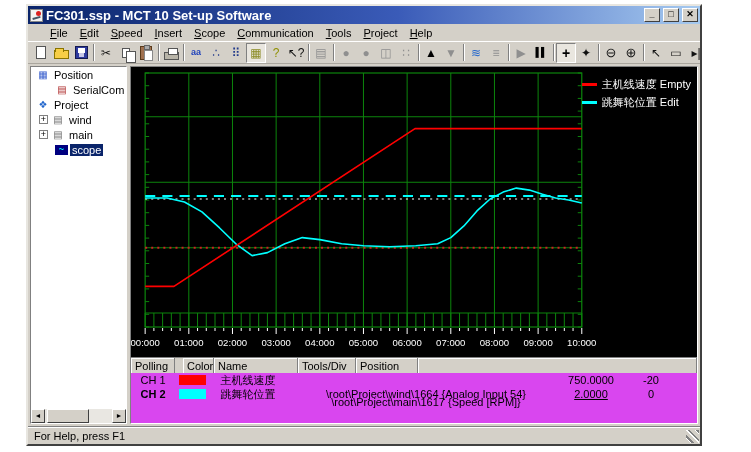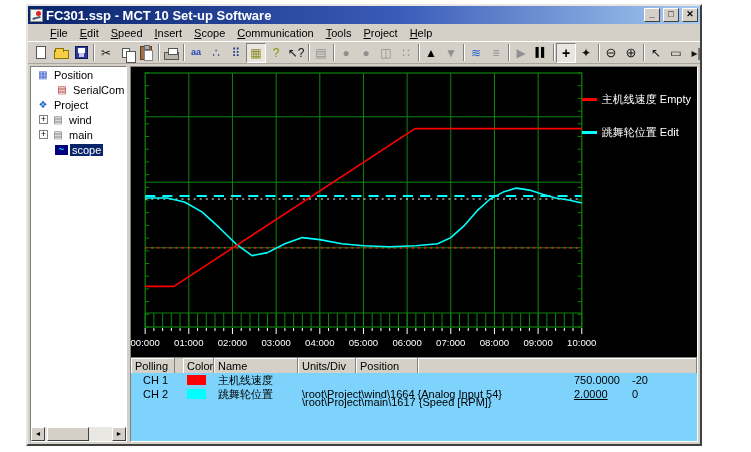--- a/index.html
+++ b/index.html
@@ -58,29 +58,29 @@
   .hscroll{position:absolute;left:0;right:0;bottom:0;height:14px;background:#e9e7e2;}
   .sbtn{position:absolute;top:0;width:14px;height:14px;background:#d4d0c8;border:1px solid;
     border-color:#fff #404040 #404040 #fff;font-size:7px;line-height:12px;text-align:center;color:#000;}
   .sthumb{position:absolute;left:16px;top:0;width:42px;height:14px;background:#d4d0c8;border:1px solid;
     border-color:#fff #404040 #404040 #fff;}
   .rightpane{flex:1;border:1px solid;border-color:#808080 #fff #fff #808080;background:#fff;
     display:flex;flex-direction:column;min-width:0;overflow:hidden;}
   .chart{height:290px;background:#000;position:relative;flex-shrink:0;}
   .chart svg{display:block;width:100%;height:290px;}
   .legend{position:absolute;top:10px;right:6px;display:flex;flex-direction:column;gap:3px;}
-  .lrow{display:flex;align-items:center;gap:5px;color:#fff;font-size:11px;white-space:nowrap;margin-top:15px;}
+  .lrow{display:flex;align-items:center;gap:5px;color:#fff;font-size:11px;white-space:nowrap;}
   .lswatch{width:15px;height:3px;flex-shrink:0;}
   
-  .table{flex:1;background:#7dd3fc;display:flex;flex-direction:column;font-size:11px;border-top:1px solid #808080;overflow:hidden;}
+  .table{flex:1;background:#d946ef;display:flex;flex-direction:column;font-size:11px;border-top:1px solid #808080;overflow:hidden;}
   .thead{display:flex;background:#d4d0c8;height:15px;flex-shrink:0;}
   .th{border-right:1px solid #808080;box-shadow:inset 1px 1px 0 #fff;padding:0 4px;display:flex;
     align-items:center;white-space:nowrap;overflow:hidden;flex-shrink:0;}
   .trow2{display:flex;height:14px;align-items:center;}
-  .td{padding:0 12px;white-space:nowrap;overflow:hidden;flex-shrink:0;}
+  .td{padding:0 4px;white-space:nowrap;overflow:hidden;flex-shrink:0;text-align:center;}
   .swatch{width:30px;height:10px;}
   
   .statusbar{height:18px;border-top:1px solid #808080;box-shadow:inset 0 1px 0 #fff;display:flex;
     align-items:center;padding:0 6px;font-size:11px;position:relative;flex-shrink:0;}
   .grip{position:absolute;right:1px;bottom:1px;width:13px;height:13px;
     background:repeating-linear-gradient(45deg,transparent 0 3px,#fff 3px 4px,#808080 4px 6px);}
 </style>
 </head>
 <body>
 
@@ -431,42 +431,46 @@
               <span class="lswatch" style="background: rgb(0, 255, 255);"></span>
               <span>跳舞轮位置 Edit</span>
             </div>
           </div>
       </div>
       <div class="table">
         <div class="thead" id="thead">
             <div class="th" style="width: 44px;">Polling</div>
             <div class="th" style="width: 31px; margin-left: 8px;">Color</div>
             <div class="th" style="width: 84px;">Name</div>
-            <div class="th" style="width: 58px;">Units/Div</div>
+            <div class="th" style="width: 58px;">Tools/Div</div>
             <div class="th" style="width: 62px;">Position</div>
             <div class="th" style="flex: 1 1 0%;"></div>
           </div>
         <div id="tbody">
             <div class="trow2">
               <div class="td" style="width: 44px;">CH 1</div>
               <div class="td" style="width: 31px;">
                 <div class="swatch" style="background: rgb(255, 0, 0);"></div>
               </div>
               <div class="td" style="width: 84px;">主机线速度</div>
               <div class="td" style="width: 272px; margin-top: 44px;">\root\Project\main\1617 {Speed [RPM]}</div>
               <div class="td" style="width: 58px;">750.0000</div>
               <div class="td" style="width: 62px;">-20</div>
             </div>
             <div class="trow2">
-              <div class="td" style="width: 44px;">CH 2</div>
+              <div class="td" style="width: 44px; font-weight: bold;">CH 2</div>
               <div class="td" style="width: 31px;">
                 <div class="swatch" style="background: rgb(0, 255, 255);"></div>
               </div>
               <div class="td" style="width: 84px;">跳舞轮位置</div>
               <div class="td" style="width: 272px;">\root\Project\wind\1664 {Analog Input 54}</div>
               <div class="td" style="width: 58px; text-decoration: underline;">2.0000</div>
               <div class="td" style="width: 62px;">0</div>
             </div>
           </div>
       </div>
     </div>
   </div>
+  <div class="statusbar">
+    <span>For Help, press F1</span>
+    <div class="grip"></div>
+  </div>
 </div>
 
 </body></html>

